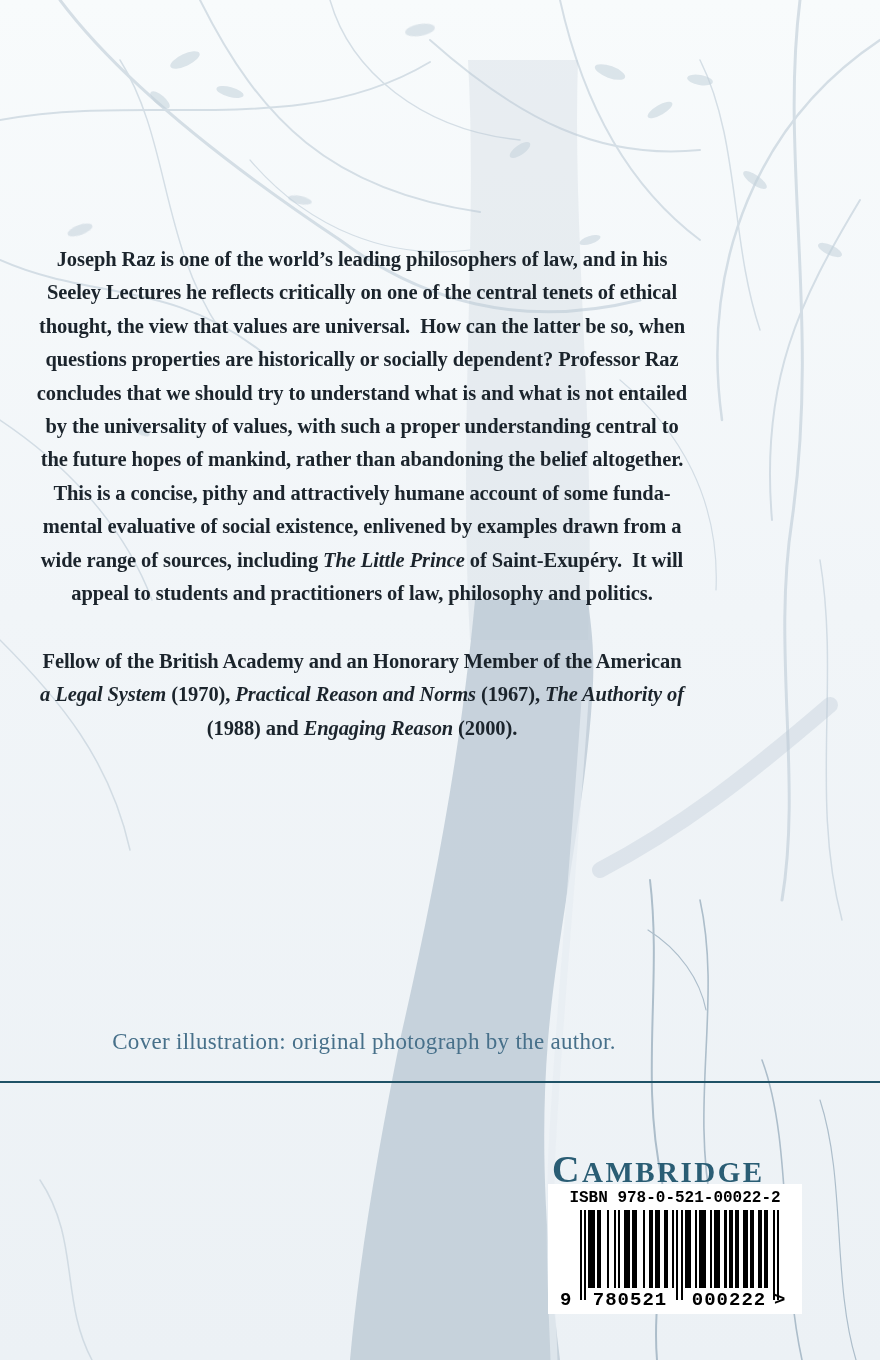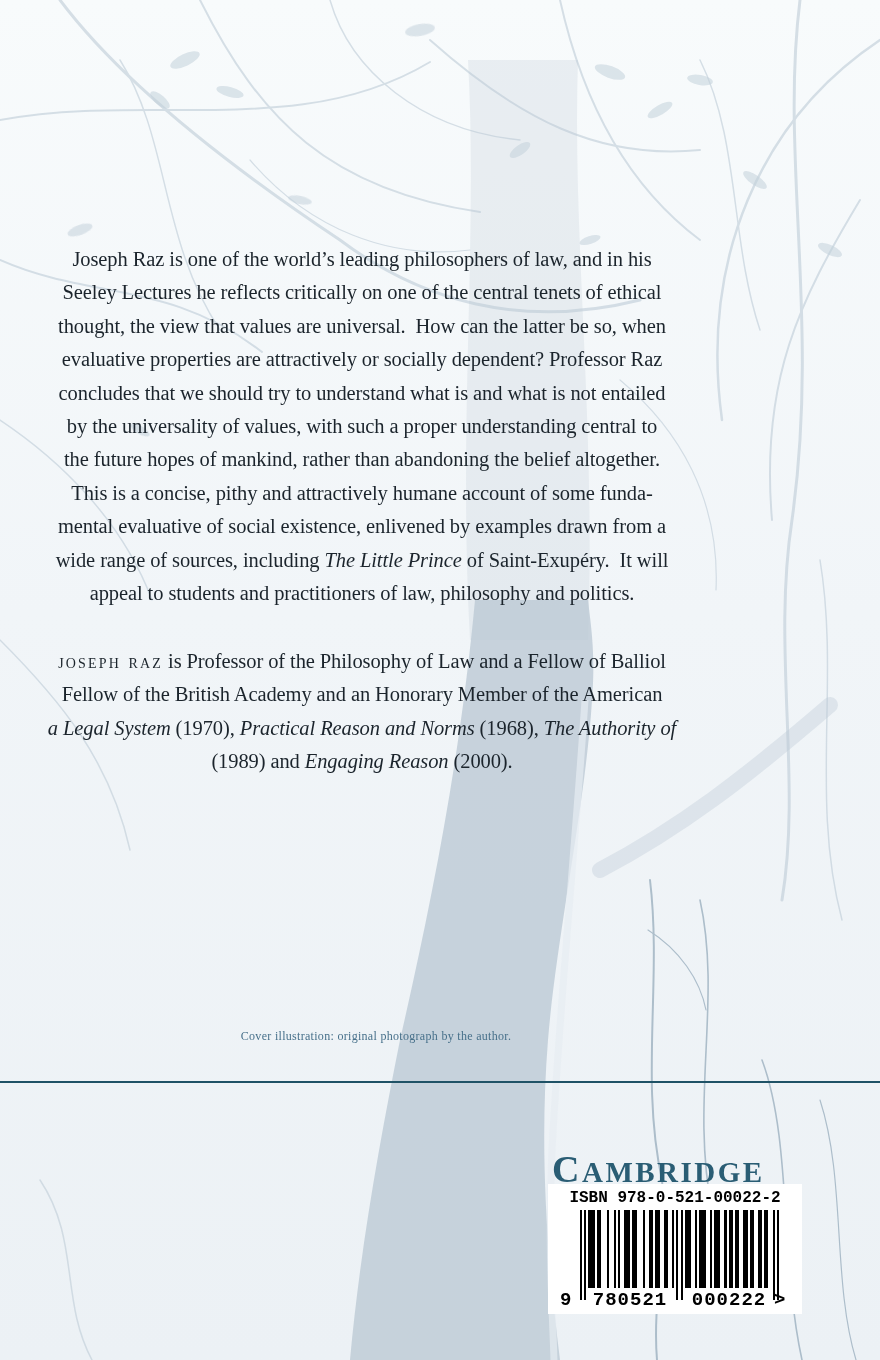--- a/index.html
+++ b/index.html
@@ -6,31 +6,31 @@
   body{
     width:880px;height:1360px;position:relative;overflow:hidden;
     background:#f2f6f8;
     font-family:"Liberation Serif",serif;
   }
   .cover{position:absolute;inset:0;}
   .bg{position:absolute;top:0;left:0;}
 
   .textblock{
     position:absolute;left:0;width:724px;text-align:center;
-    color:#1b242c;font-size:20.5px;line-height:33.4px;letter-spacing:-0.1px;
+    color:#1b242c;font-size:20.5px;line-height:33.4px;letter-spacing:-0.1px;font-weight:bold;
   }
   .blurb{top:243px;}
   .bio{top:645px;}
   .line{white-space:pre;}
   .line .i{font-style:italic;margin-top:48px;}
   .line .sc{font-variant:small-caps;letter-spacing:2.2px;}
 
   .credit{
-    position:absolute;top:1029px;left:16px;width:720px;text-align:center;
-    color:#47708a;font-size:12px;letter-spacing:0.3px;
+    position:absolute;top:1029px;left:4px;width:720px;text-align:center;
+    color:#47708a;font-size:23px;letter-spacing:0.3px;
   }
 
   .rule{position:absolute;top:1081px;left:0;width:880px;height:2px;background:#1f5266;}
 
   .publisher{position:absolute;left:552px;top:1151px;color:#2a5d74;}
   .pub-name{font-weight:bold;font-size:29px;letter-spacing:2.5px;line-height:36px;white-space:nowrap;}
   .pub-name .initial{font-size:38px;}
   .pub-sub{font-weight:bold;font-size:22px;letter-spacing:2.6px;line-height:20px;margin-top:1px;white-space:nowrap;}
   .pub-web{font-family:"Liberation Sans",sans-serif;font-weight:bold;font-size:16px;letter-spacing:0.2px;margin-top:5px;white-space:nowrap;}
 
@@ -123,35 +123,34 @@
       <ellipse cx="300" cy="200" rx="12" ry="4" transform="rotate(12 300 200)"></ellipse>
       <ellipse cx="590" cy="240" rx="11" ry="4" transform="rotate(-18 590 240)"></ellipse>
       <ellipse cx="140" cy="430" rx="11" ry="4" transform="rotate(30 140 430)"></ellipse>
     </g>
   </svg>
 
   <div class="textblock blurb">
       <div class="line"><span>Joseph Raz is one of the world’s leading philosophers of law, and in his</span></div>
       <div class="line"><span>Seeley Lectures he reflects critically on one of the central tenets of ethical</span></div>
       <div class="line"><span>thought, the view that values are universal.  How can the latter be so, when</span></div>
-      <div class="line"><span>evaluative properties are attractively or socially dependent? Professor Raz</span></div>
+      <div class="line"><span>questions properties are historically or socially dependent? Professor Raz</span></div>
       <div class="line"><span>concludes that we should try to understand what is and what is not entailed</span></div>
       <div class="line"><span>by the universality of values, with such a proper understanding central to</span></div>
       <div class="line"><span>the future hopes of mankind, rather than abandoning the belief altogether.</span></div>
       <div class="line"><span>This is a concise, pithy and attractively humane account of some funda-</span></div>
       <div class="line"><span>mental evaluative of social existence, enlivened by examples drawn from a</span></div>
       <div class="line"><span>wide range of sources, including </span><span class="i">The Little Prince</span><span> of Saint-Exupéry.  It will</span></div>
       <div class="line"><span>appeal to students and practitioners of law, philosophy and politics.</span></div>
     </div>
 
   <div class="textblock bio">
-      <div class="line"><span class="sc">joseph raz</span><span> is Professor of the Philosophy of Law and a Fellow of Balliol</span></div>
       <div class="line"><span>Fellow of the British Academy and an Honorary Member of the American</span></div>
-      <div class="line"><span class="i">a Legal System</span><span> (1970), </span><span class="i">Practical Reason and Norms</span><span> (1968), </span><span class="i">The Authority of</span></div>
-      <div class="line"><span>(1989) and </span><span class="i">Engaging Reason</span><span> (2000).</span></div>
+      <div class="line"><span class="i">a Legal System</span><span> (1970), </span><span class="i">Practical Reason and Norms</span><span> (1967), </span><span class="i">The Authority of</span></div>
+      <div class="line"><span>(1988) and </span><span class="i">Engaging Reason</span><span> (2000).</span></div>
     </div>
 
   <div class="credit">Cover illustration: original photograph by the author.</div>
 
   <div class="rule"></div>
 
   <div class="publisher">
     <div class="pub-name"><span class="initial">C</span><span>AMBRIDGE</span></div>
     <div class="pub-sub">UNIVERSITY PRESS</div>
     <div class="pub-web">www.cambridge.org</div>

